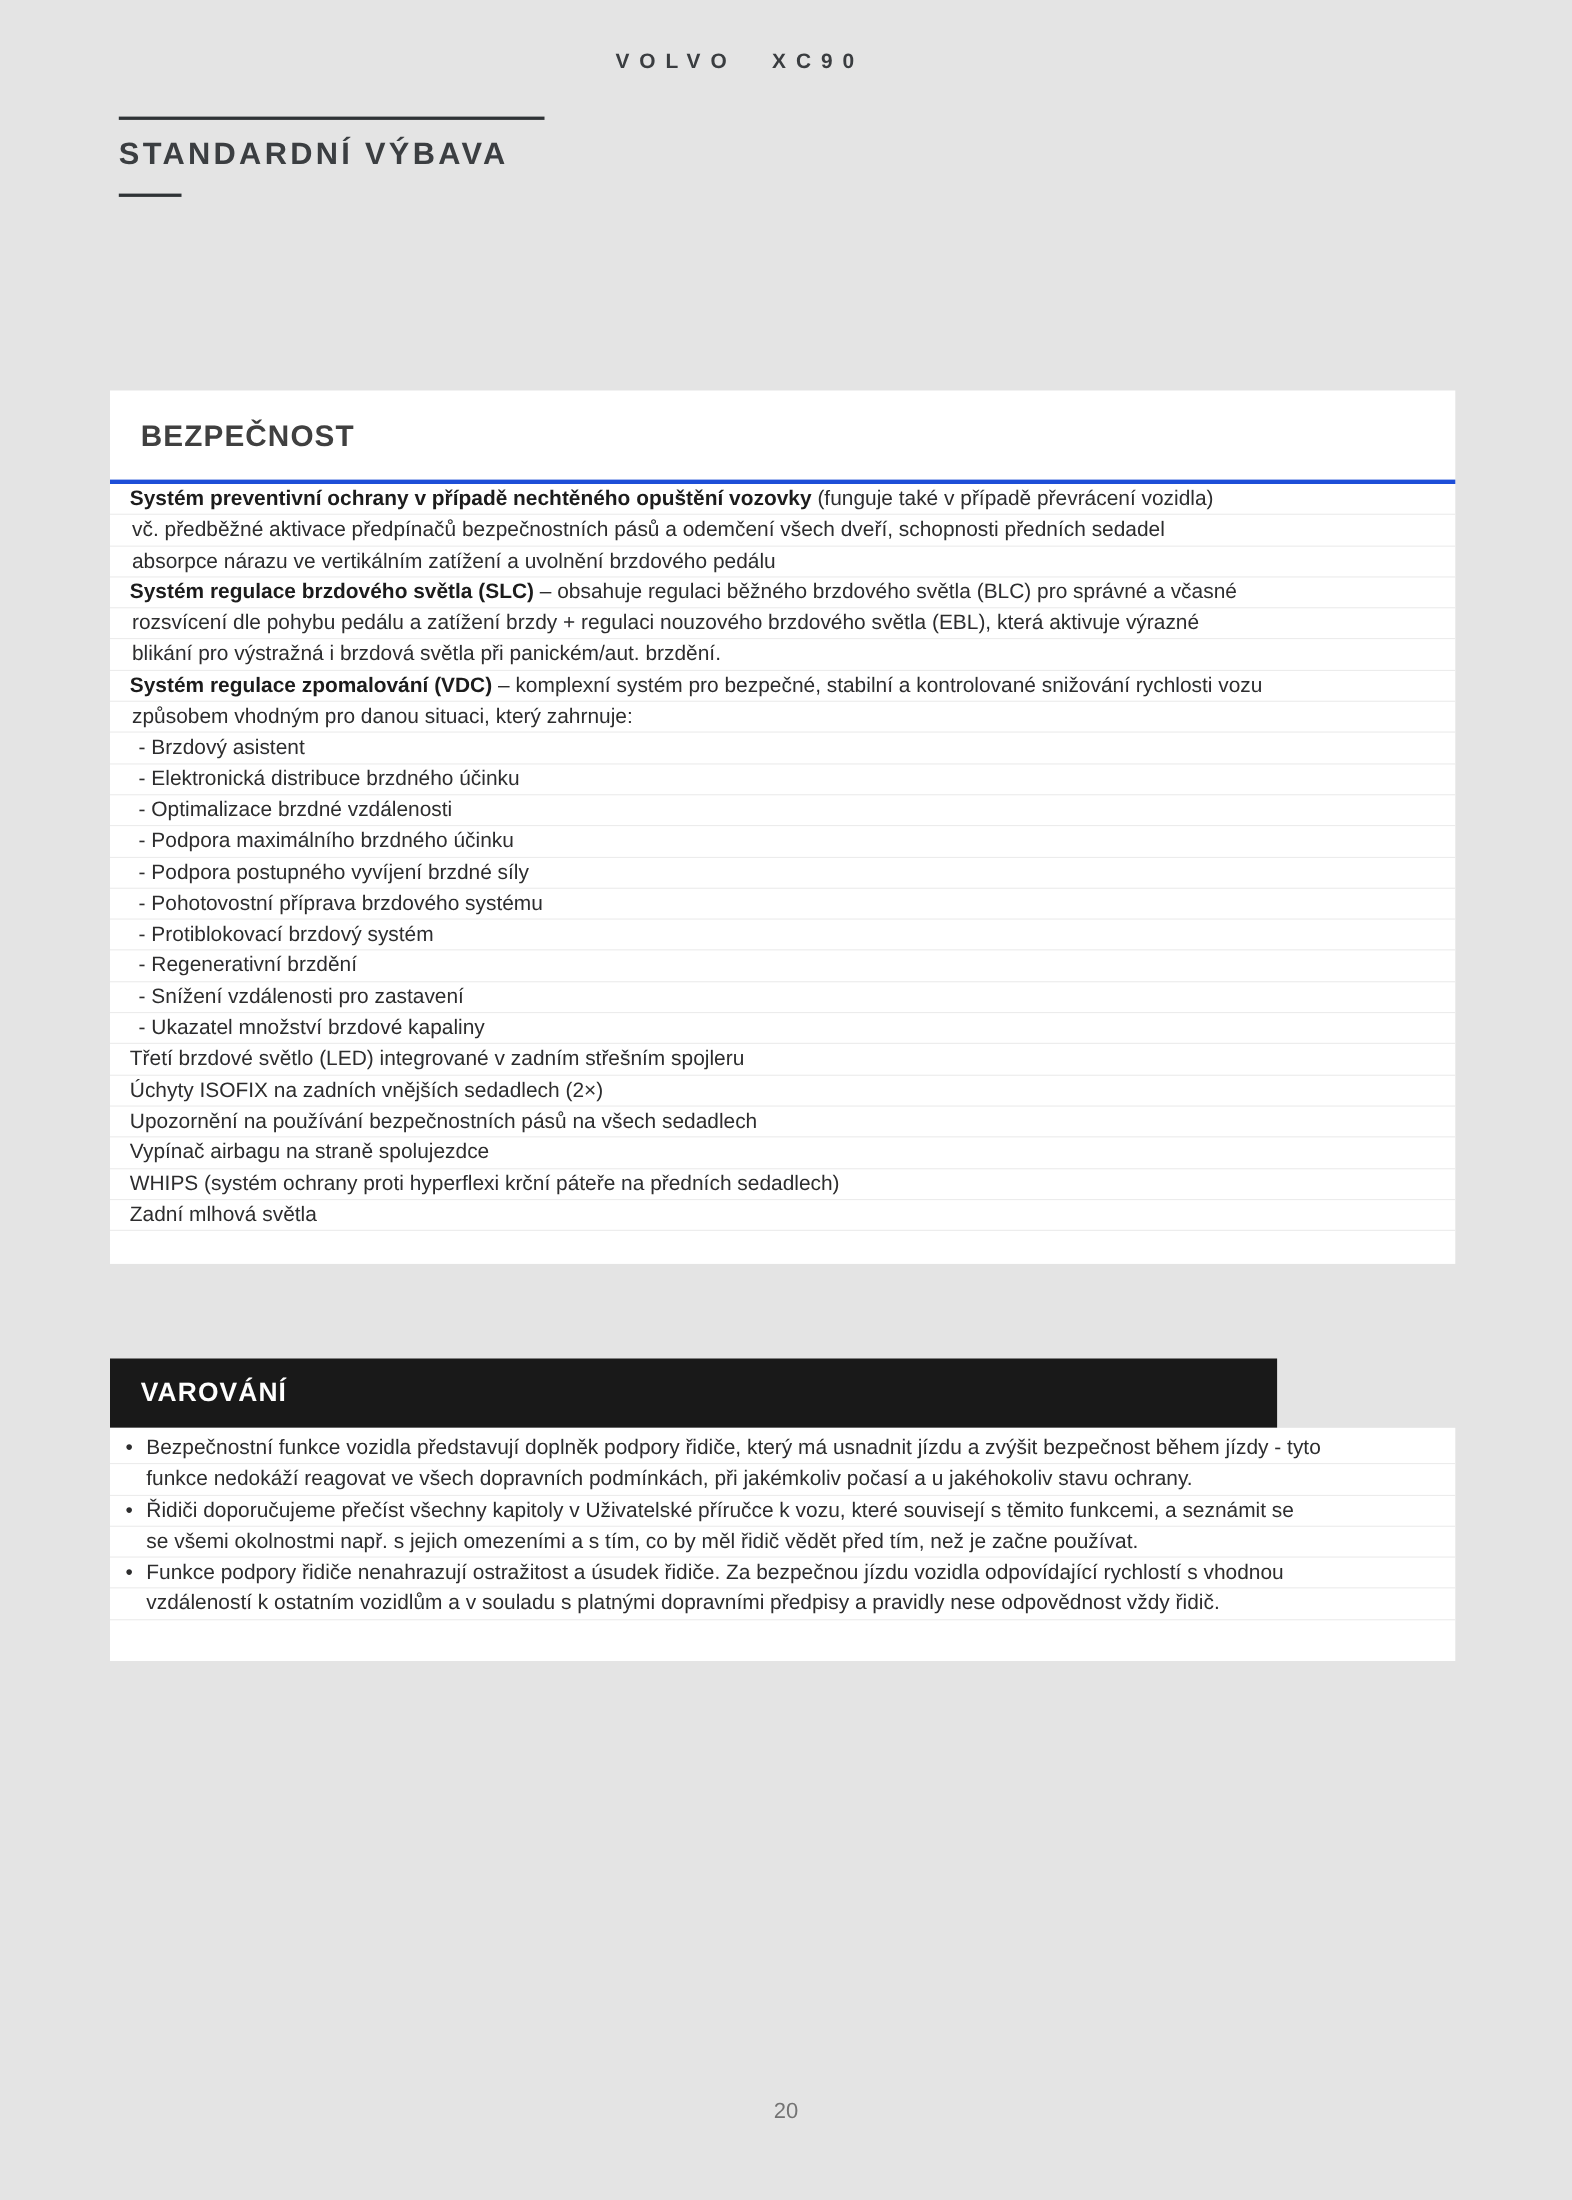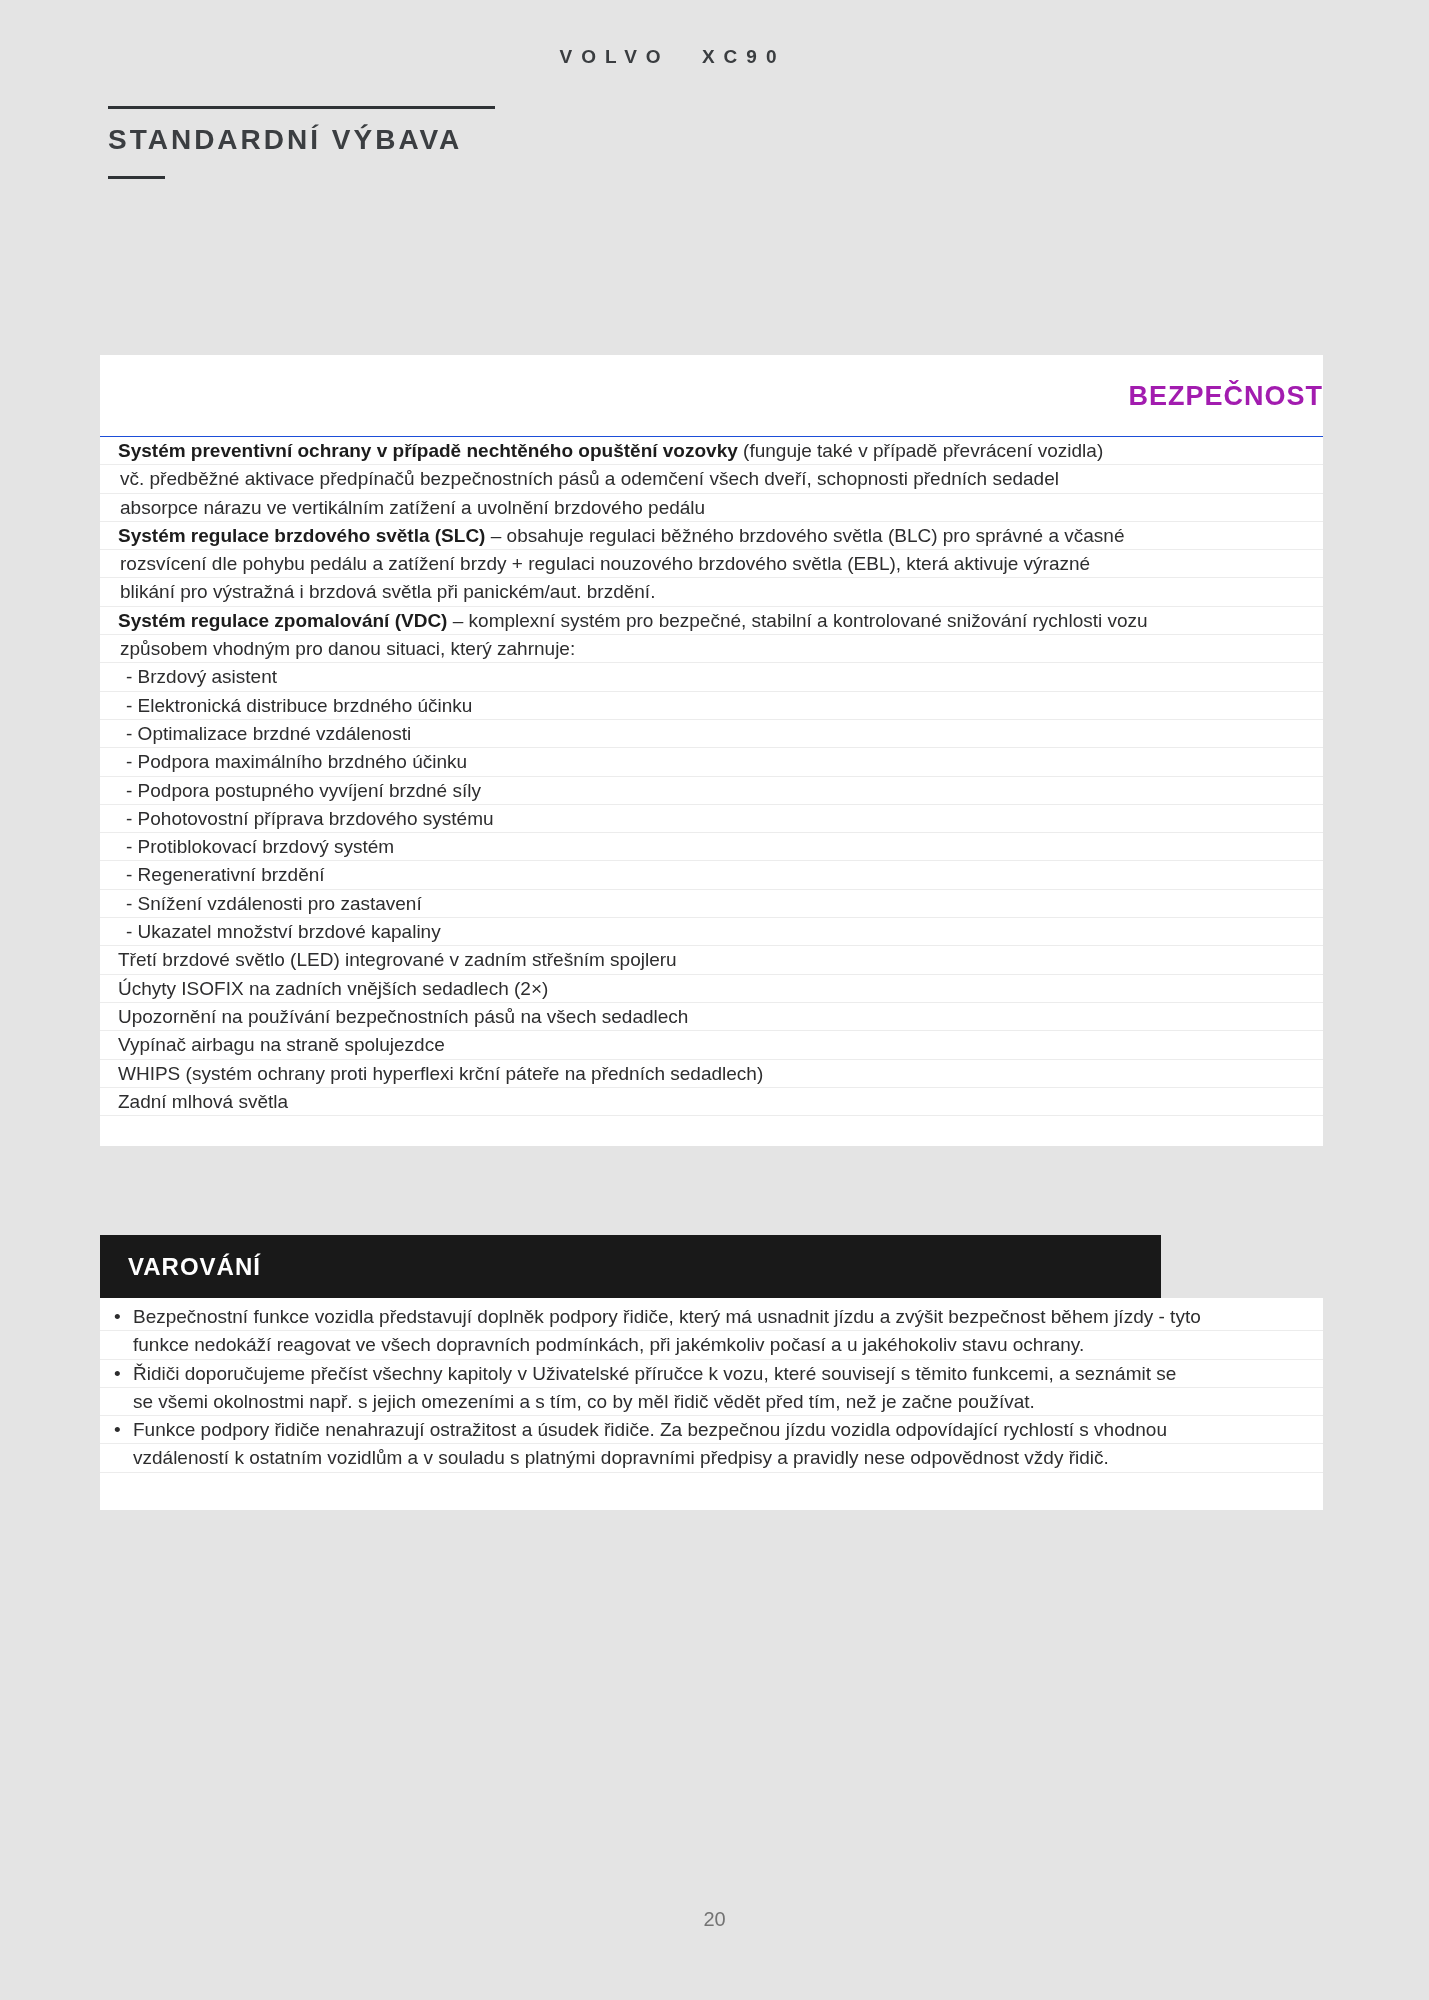--- a/index.html
+++ b/index.html
@@ -33,25 +33,25 @@
     position:absolute;left:100px;width:1223px;
     background:#ffffff;
     box-sizing:border-box;
   }
   .card-bezpecnost{top:355px;padding-bottom:30px;}
   .card-varovani{top:1298px;padding-top:5px;padding-bottom:37px;}
   .card-prevodovka{top:1590px;padding-bottom:28px;}
 
   .sec-title{
     padding:26px 0 24px 28px;
-    font-size:27px;font-weight:bold;color:#a21caf;letter-spacing:1px;text-align:right;
+    font-size:27px;font-weight:bold;color:#404040;letter-spacing:1px;
   }
   .card-prevodovka .sec-title{padding:20px 0 14px 28px;}
 
-  .rows{border-top:1px solid #1d4ed8;}
+  .rows{border-top:4px solid #1d4ed8;}
   .rows.no-top{border-top:none;}
   .row{
     box-sizing:border-box;
     height:28.3px;line-height:27.6px;
     border-bottom:1px solid #ececec;
     padding-left:18px;
     font-size:19px;color:#2d2d2e;
     white-space:nowrap;overflow:hidden;
     position:relative;
   }

